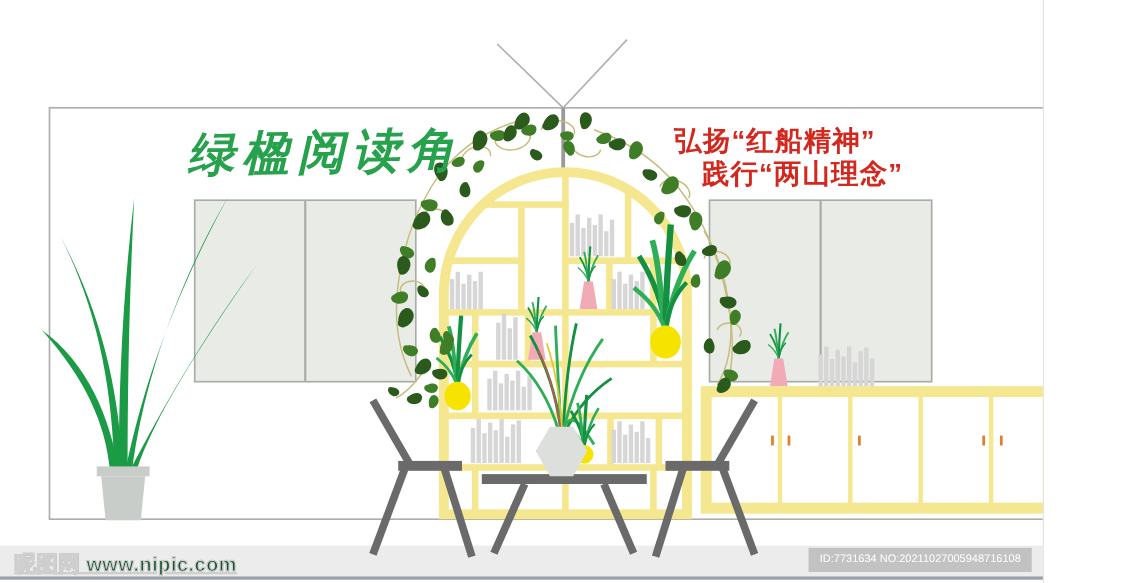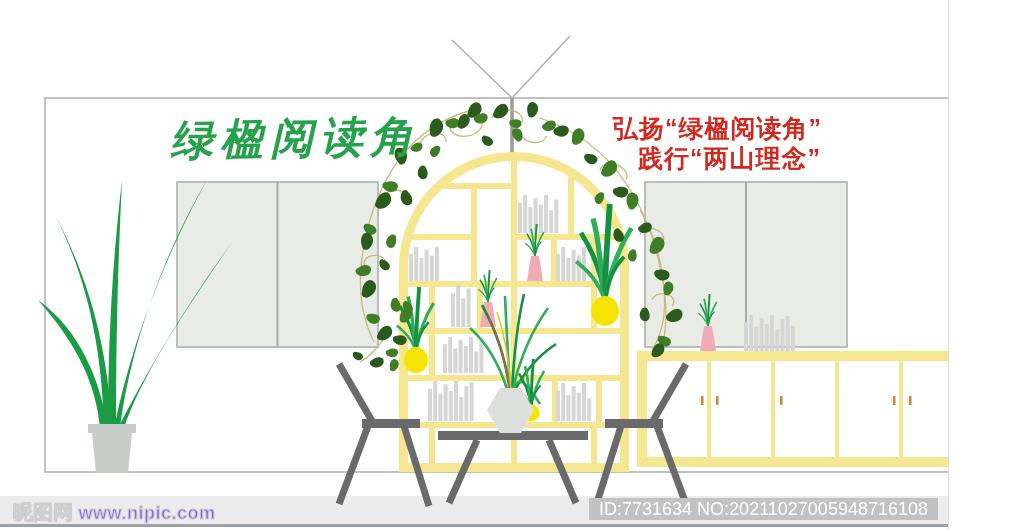--- a/index.html
+++ b/index.html
@@ -26,28 +26,28 @@
   .wm-bar{
     position:absolute;left:0;top:496px;width:1024px;height:28px;
     background:#ececec;z-index:1;
   }
   .wm-bottomline{
     position:absolute;left:0;top:524px;width:1024px;height:3px;
     background:#99a1a9;z-index:1;
   }
   .wm-logo{
     position:absolute;left:13px;top:499px;z-index:3;
-    color:#8b5cf6;-webkit-text-stroke:1px #cfcfcf;
+    color:#14532d;-webkit-text-stroke:1px #cfcfcf;
     text-shadow:0 0 1px #cccccc;
-    font-weight:bold;font-size:20px;white-space:nowrap;
+    font-weight:bold;font-size:20px;white-space:nowrap;text-decoration:underline;
   }
   .wm-logo .url{font-size:18px;font-weight:bold;letter-spacing:.5px;}
   .wm-id{
     position:absolute;right:10px;top:498px;z-index:3;
-    background:#c2c2c2;color:#ffffff;font-size:18px;line-height:22px;
+    background:#c2c2c2;color:#ffffff;font-size:10px;line-height:22px;
     padding:0 10px;white-space:nowrap;text-align:center;
   }
 </style>
 </head>
 <body>
 
 <div class="canvas">
 
   <div class="wm-bar"></div>
   <div class="wm-bottomline"></div>
@@ -343,21 +343,21 @@
         <use href="#grass" transform="translate(0,-6) scale(1.2)"></use>
         <ellipse cx="0" cy="0" rx="8.5" ry="8.5" fill="#f6e400"></ellipse>
       </g>
       <polygon points="500,388 521,388 534,410 521,433 500,433 487,410" fill="#dcdfdb"></polygon>
     </g>
   </svg>
 
   <div class="title">绿楹阅读角</div>
 
   <div class="slogan">
-    <div class="line1">弘扬“绿楹阅读角”</div>
+    <div class="line1">弘扬“红船精神”</div>
     <div class="line2">践行“两山理念”</div>
   </div>
 
   <div class="wm-logo">
     <span>昵图网</span>
     <span class="url">www.nipic.com</span>
   </div>
 
   <div class="wm-id">ID:7731634 NO:20211027005948716108</div>
 </div>

